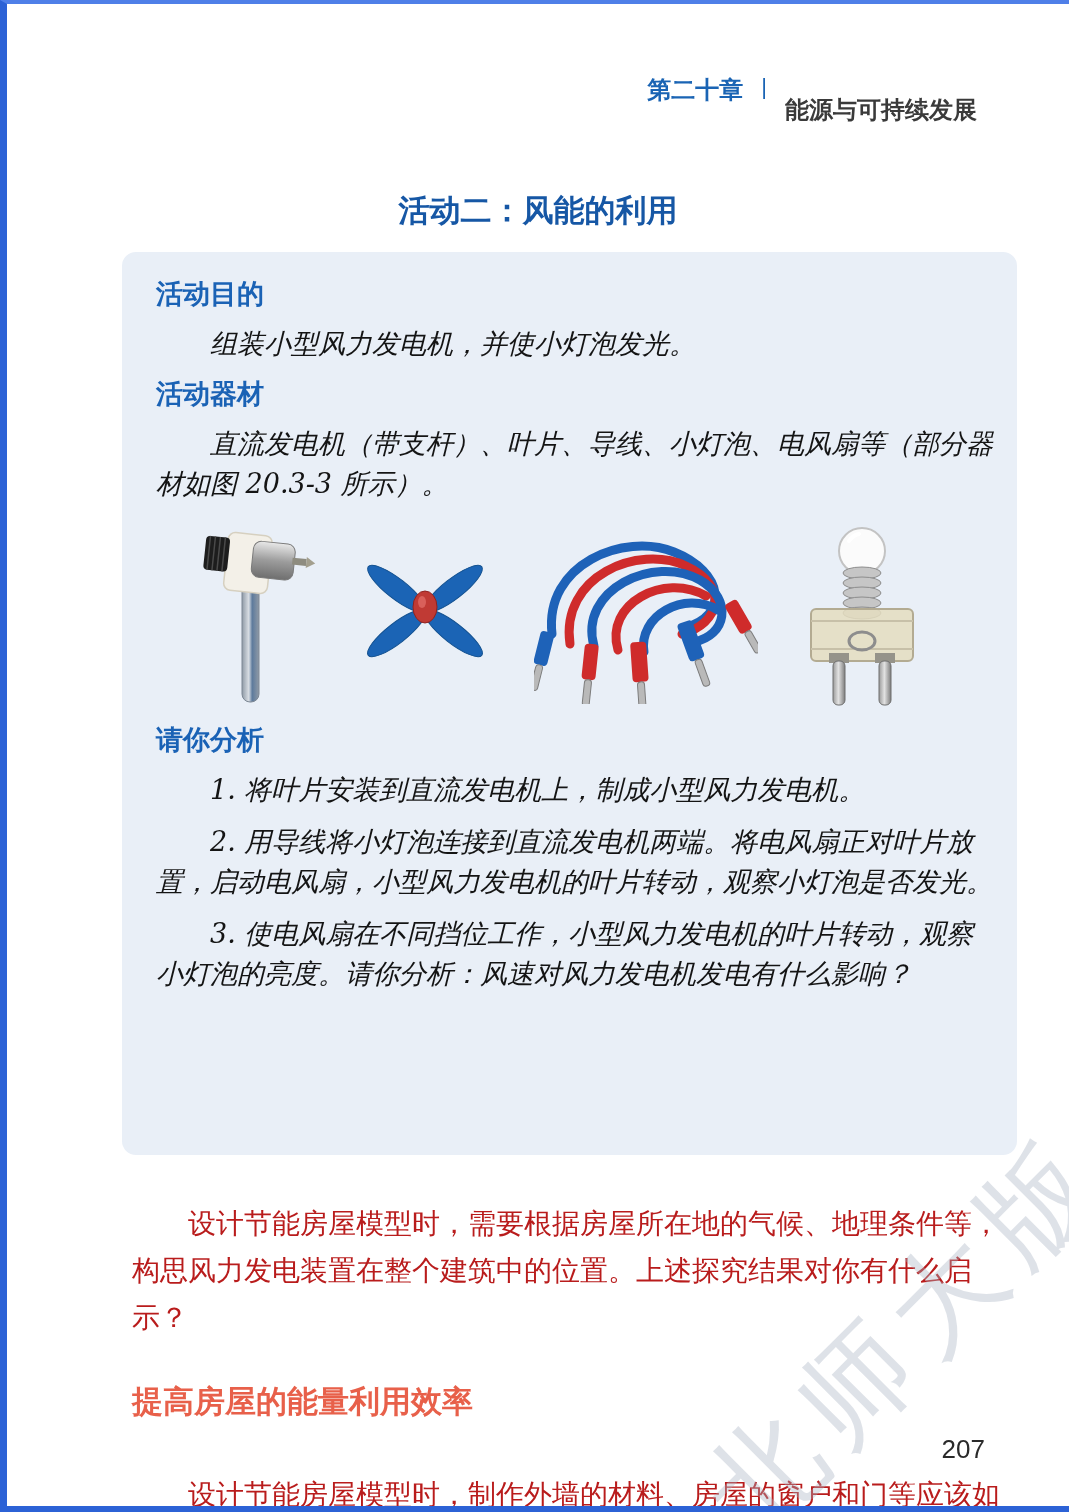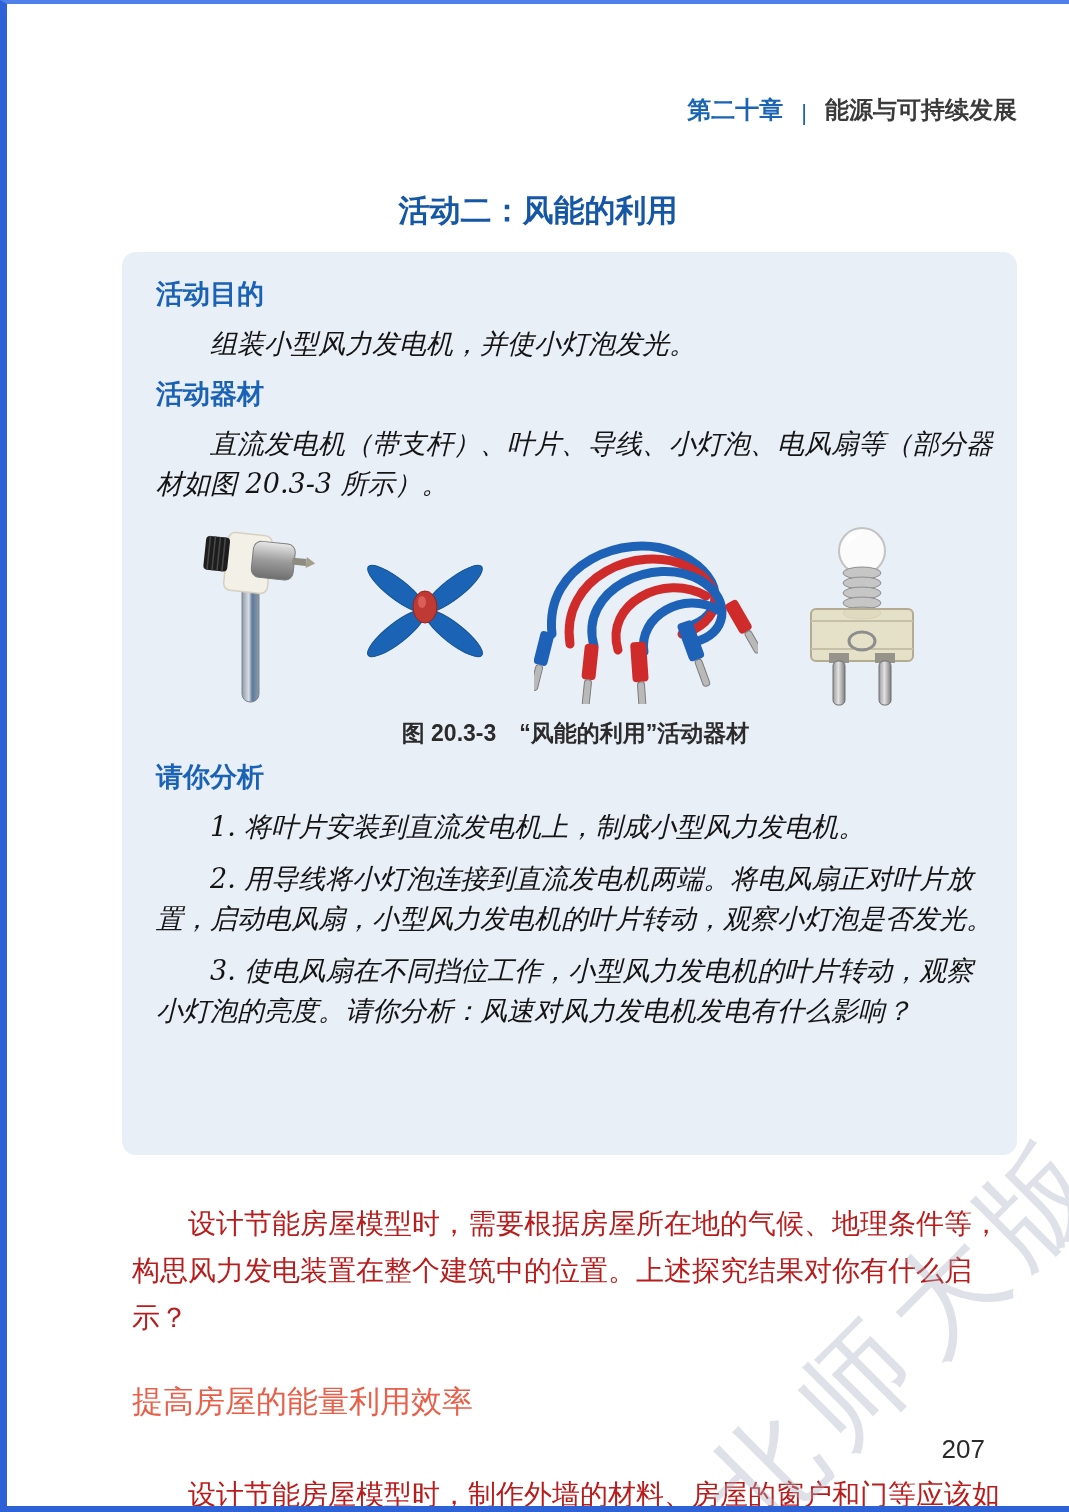--- a/index.html
+++ b/index.html
@@ -11,24 +11,24 @@
     border-left:7px solid #2c62d6;
     border-top:4px solid #4f7fe8;
     border-bottom:6px solid #2c62d6;
     overflow:hidden;
     font-family:"Liberation Sans","DejaVu Sans",sans-serif;
     color:#1f1f1f;
   }
   
   .page-header{
     margin-top:70px;
-    padding-right:52px;
+    padding-right:92px;
     display:flex;
     justify-content:flex-end;
-    align-items:flex-end;
+    align-items:flex-start;
     gap:18px;
     font-size:24px;
     font-weight:bold;
   }
   .page-header .chapter{color:#1a64b4;}
   .page-header .sep{color:#1a64b4;font-weight:normal;font-size:22px;}
   .page-header .chapter-title{color:#3a3a3a;margin-top:20px;}
   
   .activity-title{
     margin:64px 0 0 0;
@@ -88,21 +88,21 @@
     font-family:"DejaVu Serif","Liberation Serif",serif;
     font-size:28px;
     line-height:47px;
     color:#b91c1c;
     text-indent:2em;
   }
   .flow-para.last{margin-top:48px;}
   .red-heading{
     margin:40px 0 0 125px;
     font-size:31px;
-    font-weight:normal;
+    font-weight:bold;
     color:#e8604a;
   }
   .page-number{
     position:absolute;
     right:84px;
     top:1430px;
     font-size:26px;
     color:#2a2a2a;
   }
   .watermark{
@@ -250,21 +250,20 @@
             <path d="M12 100 H114 M12 128 H114" stroke="#c7c0a8" stroke-width="2"></path>
             <ellipse cx="63" cy="120" rx="13" ry="9" fill="none" stroke="#8d8d8d" stroke-width="3"></ellipse>
             <rect x="30" y="132" width="20" height="10" fill="#95938a"></rect>
             <rect x="76" y="132" width="20" height="10" fill="#95938a"></rect>
             <rect x="34" y="140" width="12" height="44" rx="5" fill="url(#prongG)" stroke="#6f6f6f" stroke-width="1"></rect>
             <rect x="80" y="140" width="12" height="44" rx="5" fill="url(#prongG)" stroke="#6f6f6f" stroke-width="1"></rect>
           </svg>
         </div>
 
       </div>
-      <figcaption class="figure-caption">图 20.3-3　“风能的利用”活动器材</figcaption>
     </figure>
 
     <h2>请你分析</h2>
     <p class="box-para">1. 将叶片安装到直流发电机上，制成小型风力发电机。</p>
     <p class="box-para">2. 用导线将小灯泡连接到直流发电机两端。将电风扇正对叶片放置，启动电风扇，小型风力发电机的叶片转动，观察小灯泡是否发光。</p>
     <p class="box-para">3. 使电风扇在不同挡位工作，小型风力发电机的叶片转动，观察小灯泡的亮度。请你分析：风速对风力发电机发电有什么影响？</p>
 
   </section>
 
   <p class="flow-para">设计节能房屋模型时，需要根据房屋所在地的气候、地理条件等，构思风力发电装置在整个建筑中的位置。上述探究结果对你有什么启示？</p>

